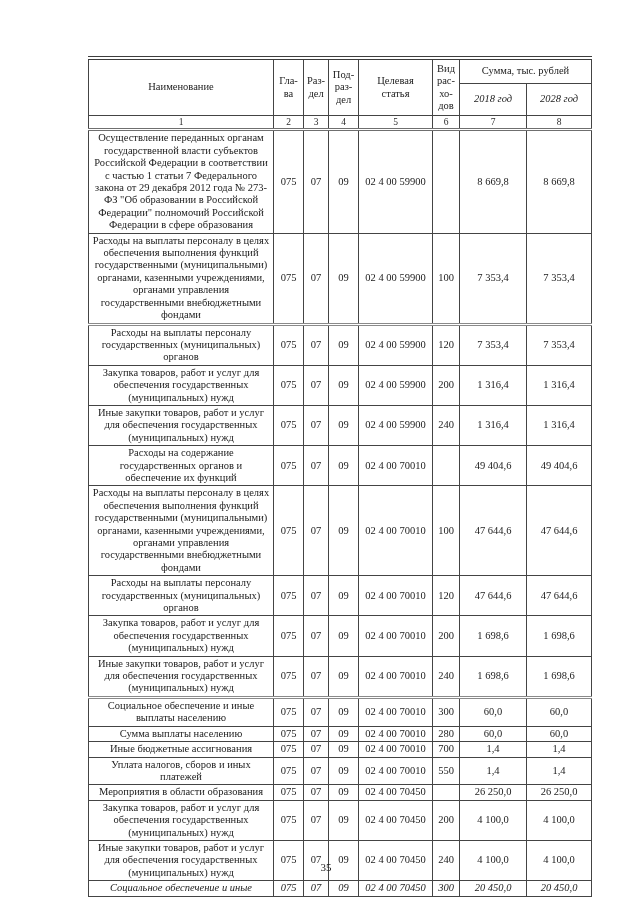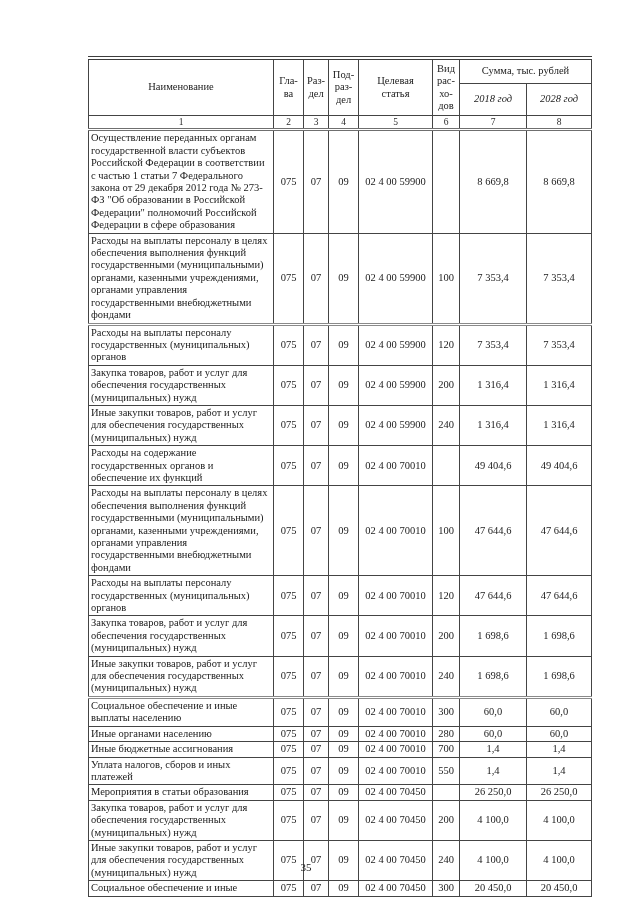--- a/index.html
+++ b/index.html
@@ -18,45 +18,45 @@
   }
   table.budget {
     border-collapse:collapse;
     table-layout:fixed;
     width:503px;
     font-size:10.5px;
     line-height:12.4px;
   }
   table.budget { border-left:1px solid #3d3d3d; border-right:1px solid #3d3d3d; }
   .t-top td, .t-top th { border-top:4px double #3d3d3d !important; }
-  tr.last-row td { border-bottom:4px double #3d3d3d; }
+  tr.last-row td { border-bottom:4px double #3d3d3d;font-style:italic; }
   table.budget th, table.budget td {
     border:1px solid #444444;
     vertical-align:middle;
     font-weight:normal;
     padding:1px 2px;
   }
   thead th { text-align:center; white-space:pre-line; padding:1px 1px; }
   tr.nums td {
     text-align:center;
     font-size:9.5px;
     height:12px;
     padding:0;
     color:#2a2a2a;
     border-bottom:3px double #6f6f6f;
   }
-  td.c-name { text-align:left; }
+  td.c-name { text-align:center; }
   td.c-code { text-align:center; white-space:nowrap; padding:1px 0; }
   td.c-sum  { text-align:center; white-space:nowrap; padding-right:3px; }
   tr.dbl td { border-top:3px double #8a8a8a; }
   .row-1 th { height:21px; }
   .row-2 th { height:29px;font-style:italic; }
   .pageno {
     position:absolute;
-    left:76px; top:861px;
+    left:96px; top:861px;
     width:460px;
     text-align:center;
     font-size:11px;
   }
 </style>
 </head>
 <body>
 
 <div class="page">
   <div class="table-wrap">
@@ -209,21 +209,21 @@
             <td class="c-name">Социальное обеспечение и иные выплаты населению</td>
             <td class="c-code">075</td>
             <td class="c-code">07</td>
             <td class="c-code">09</td>
             <td class="c-code">02 4 00 70010</td>
             <td class="c-code">300</td>
             <td class="c-sum">60,0</td>
             <td class="c-sum">60,0</td>
           </tr>
           <tr>
-            <td class="c-name">Иные органами населению</td>
+            <td class="c-name">Сумма выплаты населению</td>
             <td class="c-code">075</td>
             <td class="c-code">07</td>
             <td class="c-code">09</td>
             <td class="c-code">02 4 00 70010</td>
             <td class="c-code">280</td>
             <td class="c-sum">60,0</td>
             <td class="c-sum">60,0</td>
           </tr>
           <tr>
             <td class="c-name">Иные бюджетные ассигнования</td>
@@ -239,21 +239,21 @@
             <td class="c-name">Уплата налогов, сборов и иных платежей</td>
             <td class="c-code">075</td>
             <td class="c-code">07</td>
             <td class="c-code">09</td>
             <td class="c-code">02 4 00 70010</td>
             <td class="c-code">550</td>
             <td class="c-sum">1,4</td>
             <td class="c-sum">1,4</td>
           </tr>
           <tr>
-            <td class="c-name">Мероприятия в статьи образования</td>
+            <td class="c-name">Мероприятия в области образования</td>
             <td class="c-code">075</td>
             <td class="c-code">07</td>
             <td class="c-code">09</td>
             <td class="c-code">02 4 00 70450</td>
             <td class="c-code"></td>
             <td class="c-sum">26 250,0</td>
             <td class="c-sum">26 250,0</td>
           </tr>
           <tr>
             <td class="c-name">Закупка товаров, работ и услуг для обеспечения государственных (муниципальных) нужд</td>

